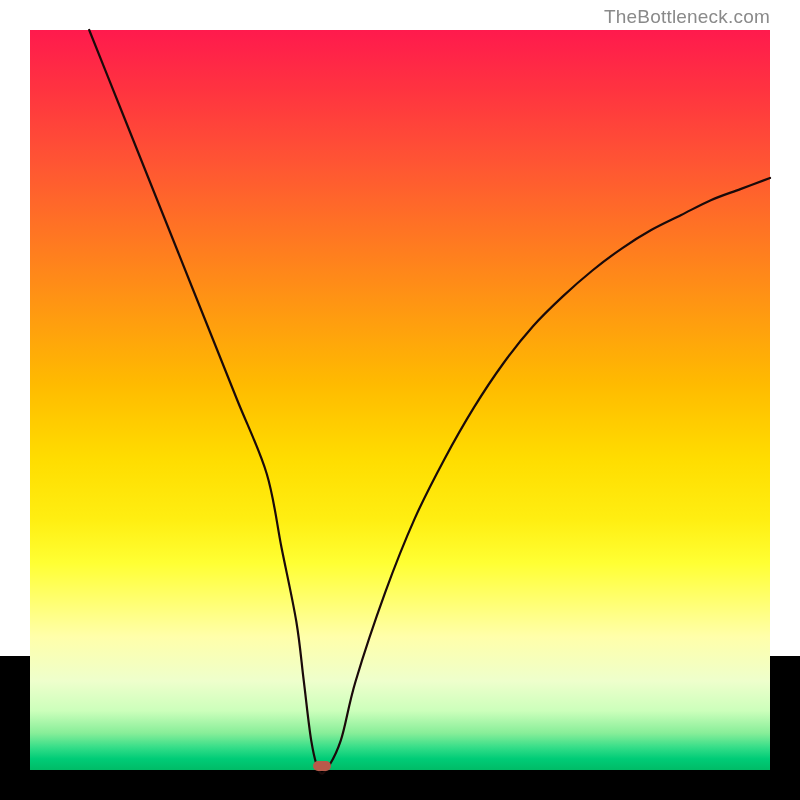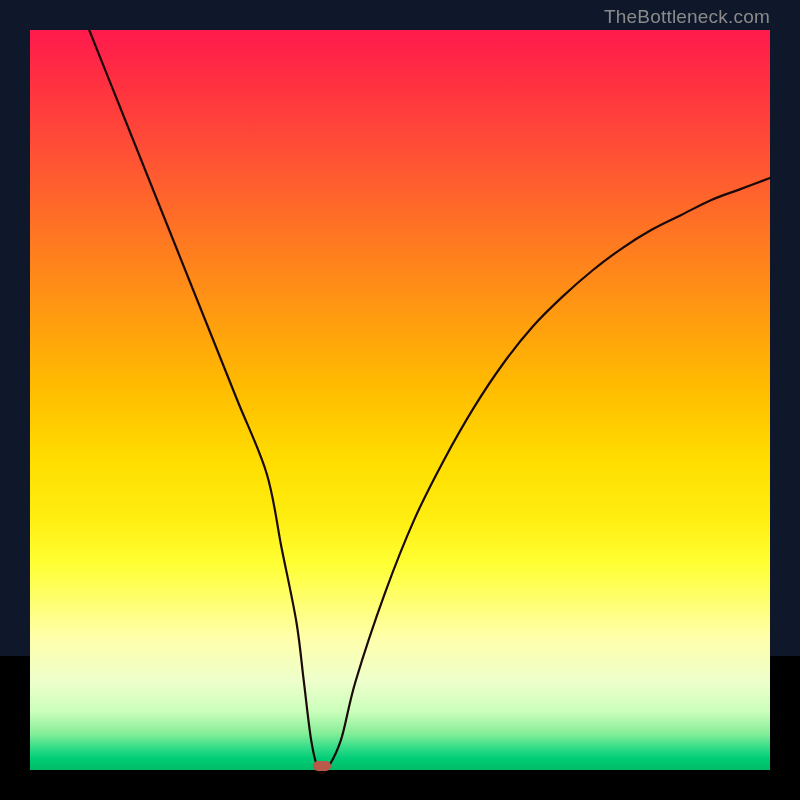--- a/index.html
+++ b/index.html
@@ -1,21 +1,21 @@
 <!DOCTYPE html>
 <html><head>
 <meta charset="utf-8">
 <style>
   * { margin: 0; padding: 0; box-sizing: border-box; }
   html, body { width: 800px; height: 800px; overflow: hidden; background: #000; }
   .frame {
     position: relative;
     width: 800px;
     height: 656px;
-    background: #0f172a;
+    background: #ffffff;
   }
   .plot-area {
     position: absolute;
     left: 30px;
     top: 30px;
     width: 740px;
     height: 740px;
     background: linear-gradient(to bottom,
       #ff1a4d 0%,
       #ff3340 8%,

